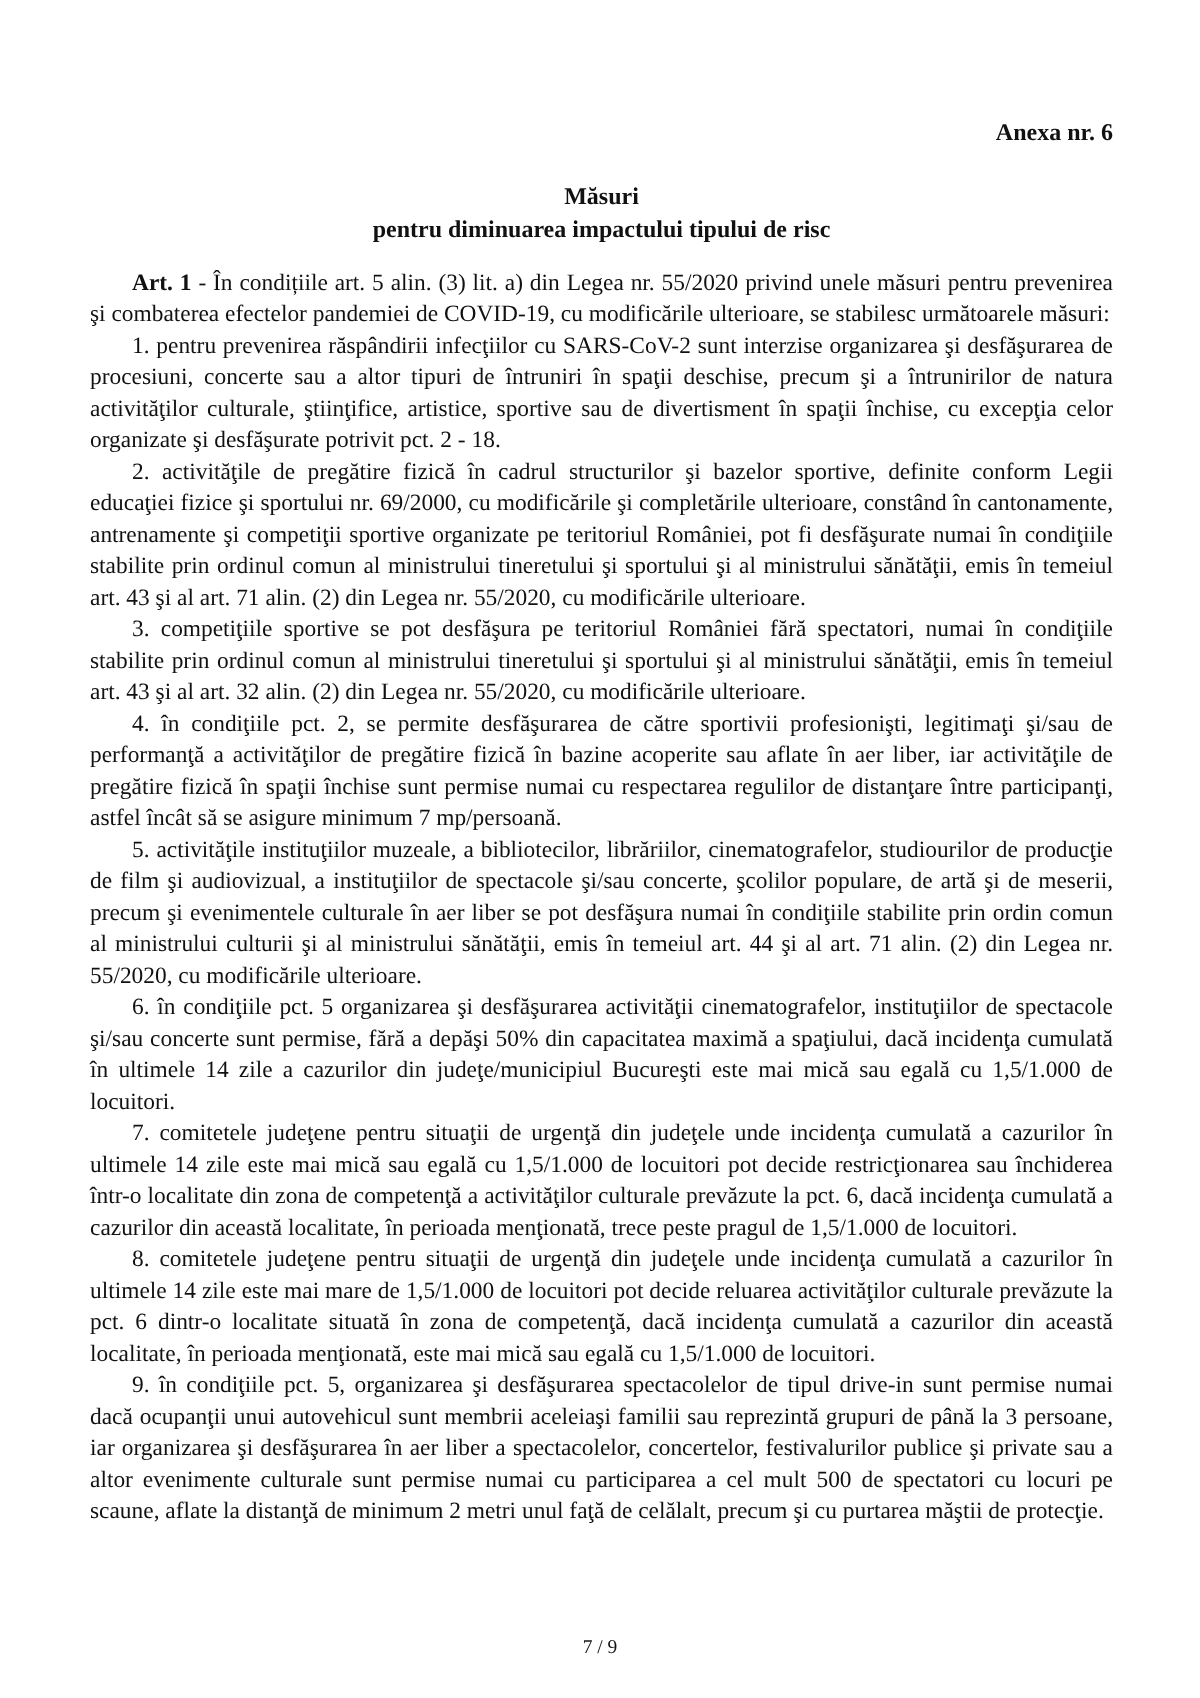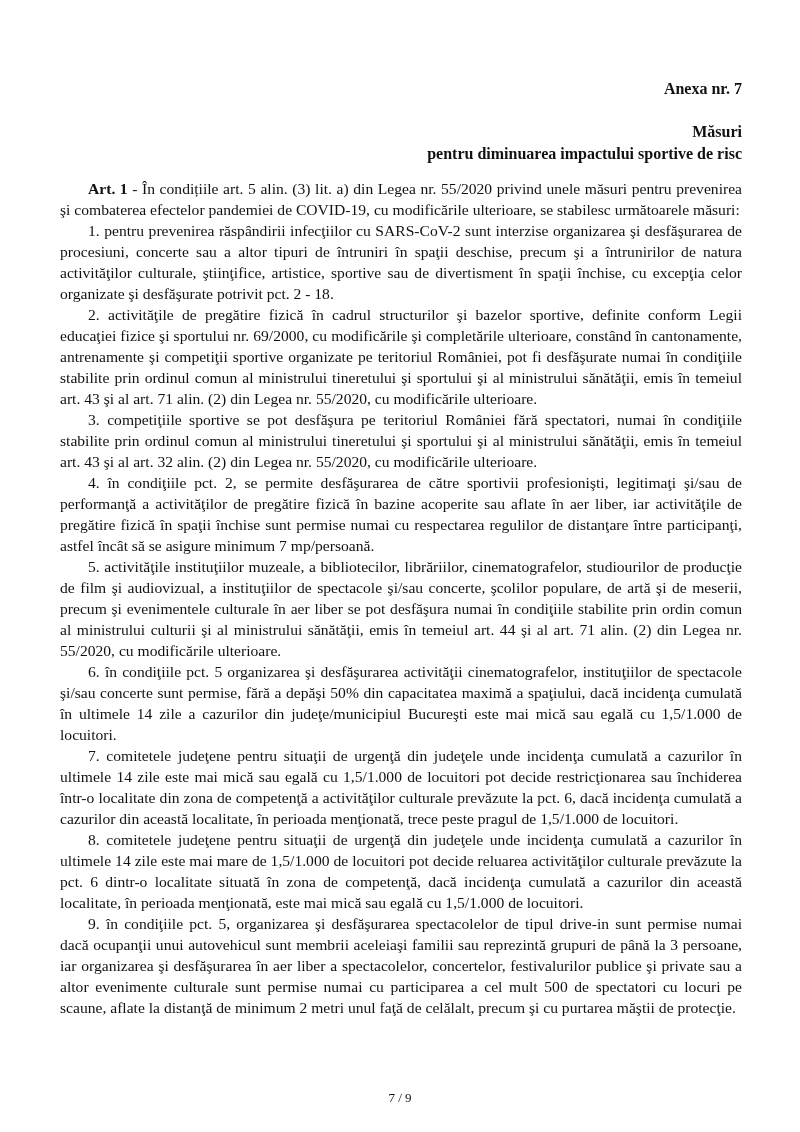--- a/index.html
+++ b/index.html
@@ -1,36 +1,36 @@
 <!DOCTYPE html>
 <html><head>
 <meta charset="utf-8">
 <style>
   html, body { margin: 0; padding: 0; background: #ffffff; }
   body { width: 800px; height: 1132px; position: relative; overflow: hidden;
          font-family: "Liberation Serif", "DejaVu Serif", serif; color: #111; }
   .page { position: absolute; left: 0; top: 0; width: 800px; height: 1132px; background: #fff; }
   .annex { position: absolute; top: 80px; right: 58px; font-weight: bold; font-size: 16px; }
-  .title { position: absolute; top: 121px; left: 60px; width: 682px; text-align: right;
+  .title { position: absolute; top: 121px; left: 60px; width: 682px; text-align: center;
            font-weight: bold; font-size: 16px; line-height: 22px; }
   .body { position: absolute; top: 178px; left: 60px; width: 682px;
           font-size: 15.6px; line-height: 21px; text-align: justify; }
   .body p { margin: 0; text-indent: 28px; font-family: Liberation Serif, serif; }
   .body p.art b { font-weight: bold; }
   .footer { position: absolute; top: 1090px; left: 0; width: 800px; text-align: center; font-size: 13px; }
 </style>
 </head>
 <body>
 
 <div class="page">
-  <div class="annex">Anexa nr. 7</div>
+  <div class="annex">Anexa nr. 6</div>
 
   <div class="title">
     <div>Măsuri</div>
-    <div>pentru diminuarea impactului sportive de risc</div>
+    <div>pentru diminuarea impactului tipului de risc</div>
   </div>
 
   <div class="body">
     <p class="art"><b>Art. 1</b><span> - În condițiile art. 5 alin. (3) lit. a) din Legea nr. 55/2020 privind unele măsuri pentru prevenirea şi combaterea efectelor pandemiei de COVID-19, cu modificările ulterioare, se stabilesc următoarele măsuri:</span></p>
     <p>1. pentru prevenirea răspândirii infecţiilor cu SARS-CoV-2 sunt interzise organizarea şi desfăşurarea de procesiuni, concerte sau a altor tipuri de întruniri în spaţii deschise, precum şi a întrunirilor de natura activităţilor culturale, ştiinţifice, artistice, sportive sau de divertisment în spaţii închise, cu excepţia celor organizate şi desfăşurate potrivit pct. 2 - 18.</p>
     <p>2. activităţile de pregătire fizică în cadrul structurilor şi bazelor sportive, definite conform Legii educaţiei fizice şi sportului nr. 69/2000, cu modificările şi completările ulterioare, constând în cantonamente, antrenamente şi competiţii sportive organizate pe teritoriul României, pot fi desfăşurate numai în condiţiile stabilite prin ordinul comun al ministrului tineretului şi sportului şi al ministrului sănătăţii, emis în temeiul art. 43 şi al art. 71 alin. (2) din Legea nr. 55/2020, cu modificările ulterioare.</p>
     <p>3. competiţiile sportive se pot desfăşura pe teritoriul României fără spectatori, numai în condiţiile stabilite prin ordinul comun al ministrului tineretului şi sportului şi al ministrului sănătăţii, emis în temeiul art. 43 şi al art. 32 alin. (2) din Legea nr. 55/2020, cu modificările ulterioare.</p>
     <p>4. în condiţiile pct. 2, se permite desfăşurarea de către sportivii profesionişti, legitimaţi şi/sau de performanţă a activităţilor de pregătire fizică în bazine acoperite sau aflate în aer liber, iar activităţile de pregătire fizică în spaţii închise sunt permise numai cu respectarea regulilor de distanţare între participanţi, astfel încât să se asigure minimum 7 mp/persoană.</p>
     <p>5. activităţile instituţiilor muzeale, a bibliotecilor, librăriilor, cinematografelor, studiourilor de producţie de film şi audiovizual, a instituţiilor de spectacole şi/sau concerte, şcolilor populare, de artă şi de meserii, precum şi evenimentele culturale în aer liber se pot desfăşura numai în condiţiile stabilite prin ordin comun al ministrului culturii şi al ministrului sănătăţii, emis în temeiul art. 44 şi al art. 71 alin. (2) din Legea nr. 55/2020, cu modificările ulterioare.</p>
     <p>6. în condiţiile pct. 5 organizarea şi desfăşurarea activităţii cinematografelor, instituţiilor de spectacole şi/sau concerte sunt permise, fără a depăşi 50% din capacitatea maximă a spaţiului, dacă incidenţa cumulată în ultimele 14 zile a cazurilor din judeţe/municipiul Bucureşti este mai mică sau egală cu 1,5/1.000 de locuitori.</p>

